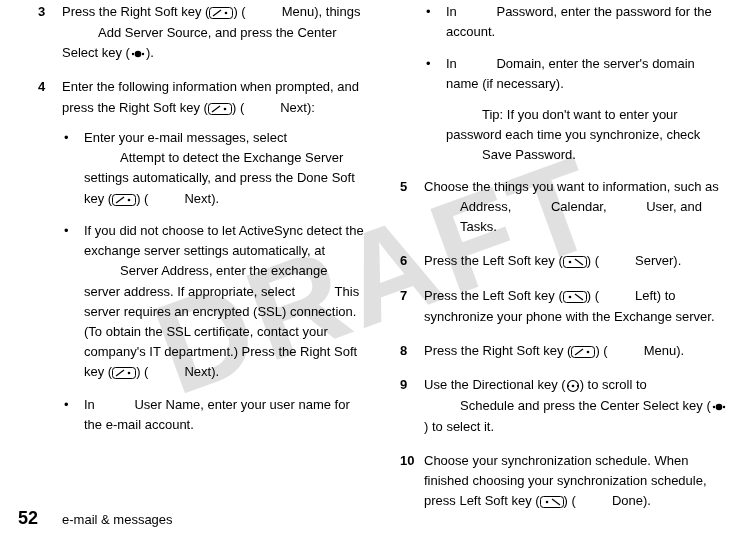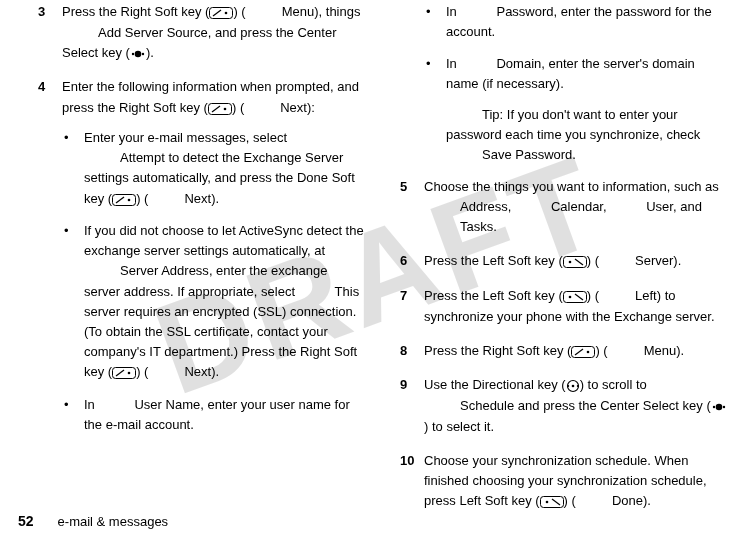--- a/index.html
+++ b/index.html
@@ -68,21 +68,21 @@
     vertical-align: middle;
   }
   .icon svg { display: inline-block; vertical-align: middle; }
   .footer {
     position: absolute;
     bottom: 18px;
     left: 18px;
     z-index: 1;
     font-size: 13px;
   }
-  .pagenum { font-weight: bold; margin-right: 24px; font-size: 14px;}
+  .pagenum { font-weight: bold; margin-right: 24px; font-size: 18px;}
 </style>
 </head>
 <body>
 
 <div class="watermark">DRAFT</div>
 
 <div class="columns">
 
   <div class="col">
 

